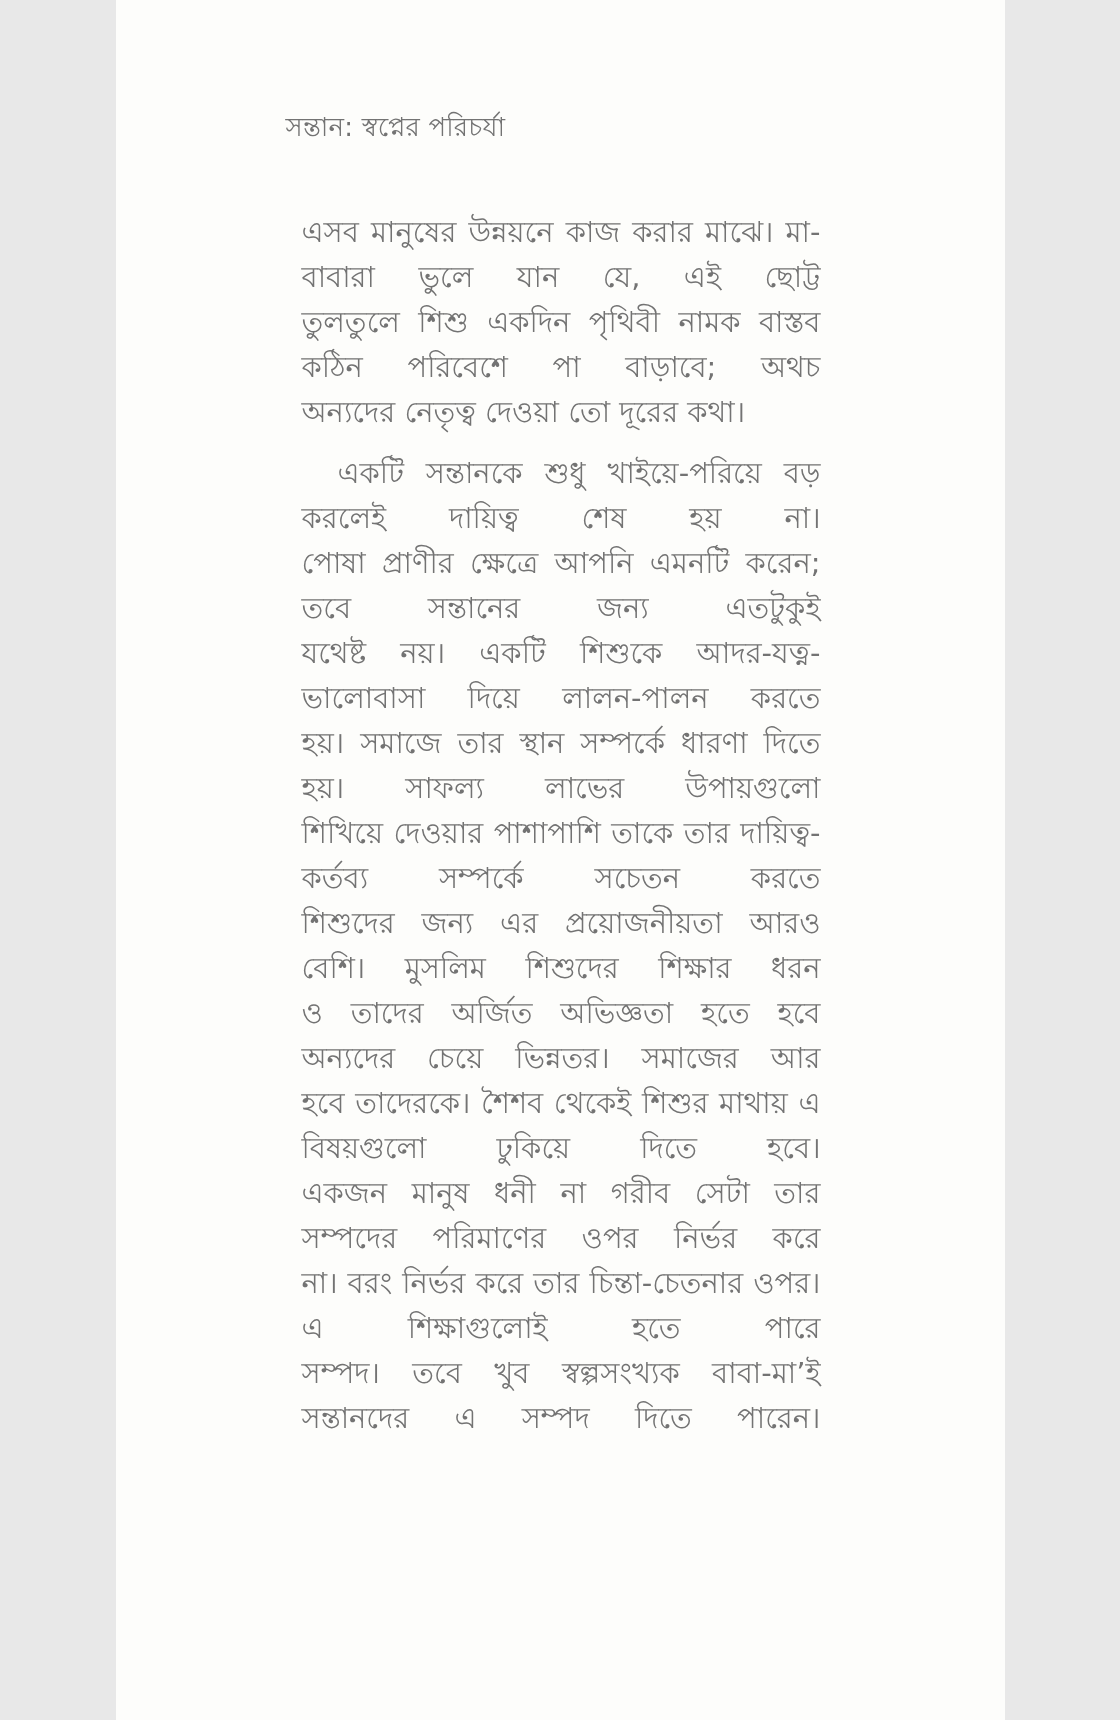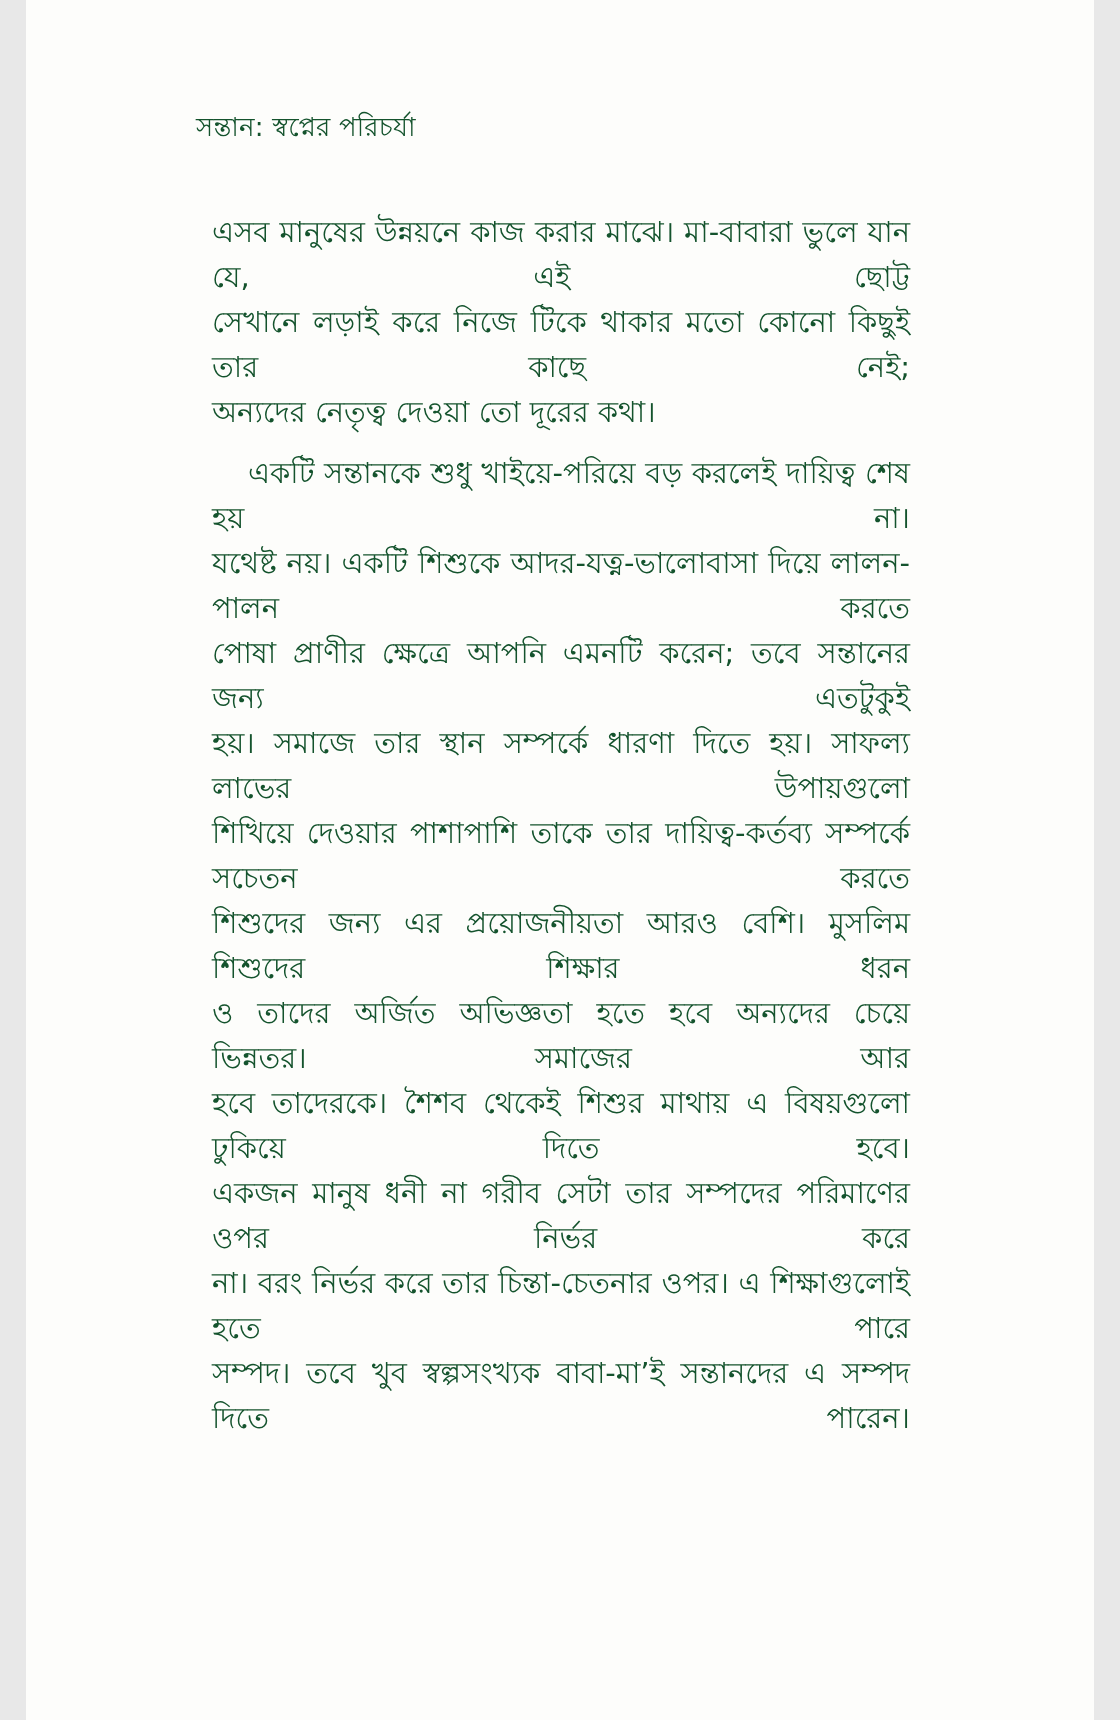--- a/index.html
+++ b/index.html
@@ -2,25 +2,25 @@
 <html lang="bn"><head>
 <meta charset="utf-8">
 <style>
   html, body {
     margin: 0;
     padding: 0;
     background: #e8e8e8;
   }
   .page {
     position: relative;
-    width: 1068px;
+    width: 889px;
     height: 1720px;
     margin: 0 auto;
     background: #fdfdfb;
-    color: #14532d;
+    color: #737373;
     font-family: "DejaVu Sans", sans-serif;
     box-sizing: border-box;
     padding: 108px 168px 0 170px;
     overflow: hidden;
   }
   .running-header {
     font-size: 26px;
     line-height: 38px;
     letter-spacing: 0.2px;
   }
@@ -55,28 +55,28 @@
 <div class="page">
 
   <header>
     <span class="running-header">সন্তান: স্বপ্নের পরিচর্যা</span>
   </header>
 
   <main class="page-body">
 
     <p class="para">
       <span class="line">এসব মানুষের উন্নয়নে কাজ করার মাঝে। মা-বাবারা ভুলে যান যে, এই ছোট্ট</span>
-      <span class="line">সেখানে লড়াই করে নিজে টিকে থাকার মতো কোনো কিছুই তার কাছে নেই;</span>
+      <span class="line">তুলতুলে শিশু একদিন পৃথিবী নামক বাস্তব কঠিন পরিবেশে পা বাড়াবে; অথচ</span>
       <span class="line para-end">অন্যদের নেতৃত্ব দেওয়া তো দূরের কথা।</span>
     </p>
 
     <p class="para">
       <span class="line indent">একটি সন্তানকে শুধু খাইয়ে-পরিয়ে বড় করলেই দায়িত্ব শেষ হয় না।</span>
+      <span class="line">পোষা প্রাণীর ক্ষেত্রে আপনি এমনটি করেন; তবে সন্তানের জন্য এতটুকুই</span>
       <span class="line">যথেষ্ট নয়। একটি শিশুকে আদর-যত্ন-ভালোবাসা দিয়ে লালন-পালন করতে</span>
-      <span class="line">পোষা প্রাণীর ক্ষেত্রে আপনি এমনটি করেন; তবে সন্তানের জন্য এতটুকুই</span>
       <span class="line">হয়। সমাজে তার স্থান সম্পর্কে ধারণা দিতে হয়। সাফল্য লাভের উপায়গুলো</span>
       <span class="line">শিখিয়ে দেওয়ার পাশাপাশি তাকে তার দায়িত্ব-কর্তব্য সম্পর্কে সচেতন করতে</span>
       <span class="line">শিশুদের জন্য এর প্রয়োজনীয়তা আরও বেশি। মুসলিম শিশুদের শিক্ষার ধরন</span>
       <span class="line">ও তাদের অর্জিত অভিজ্ঞতা হতে হবে অন্যদের চেয়ে ভিন্নতর। সমাজের আর</span>
       <span class="line">হবে তাদেরকে। শৈশব থেকেই শিশুর মাথায় এ বিষয়গুলো ঢুকিয়ে দিতে হবে।</span>
       <span class="line">একজন মানুষ ধনী না গরীব সেটা তার সম্পদের পরিমাণের ওপর নির্ভর করে</span>
       <span class="line">না। বরং নির্ভর করে তার চিন্তা-চেতনার ওপর। এ শিক্ষাগুলোই হতে পারে</span>
       <span class="line">সম্পদ। তবে খুব স্বল্পসংখ্যক বাবা-মা’ই সন্তানদের এ সম্পদ দিতে পারেন।</span>
     </p>
 

